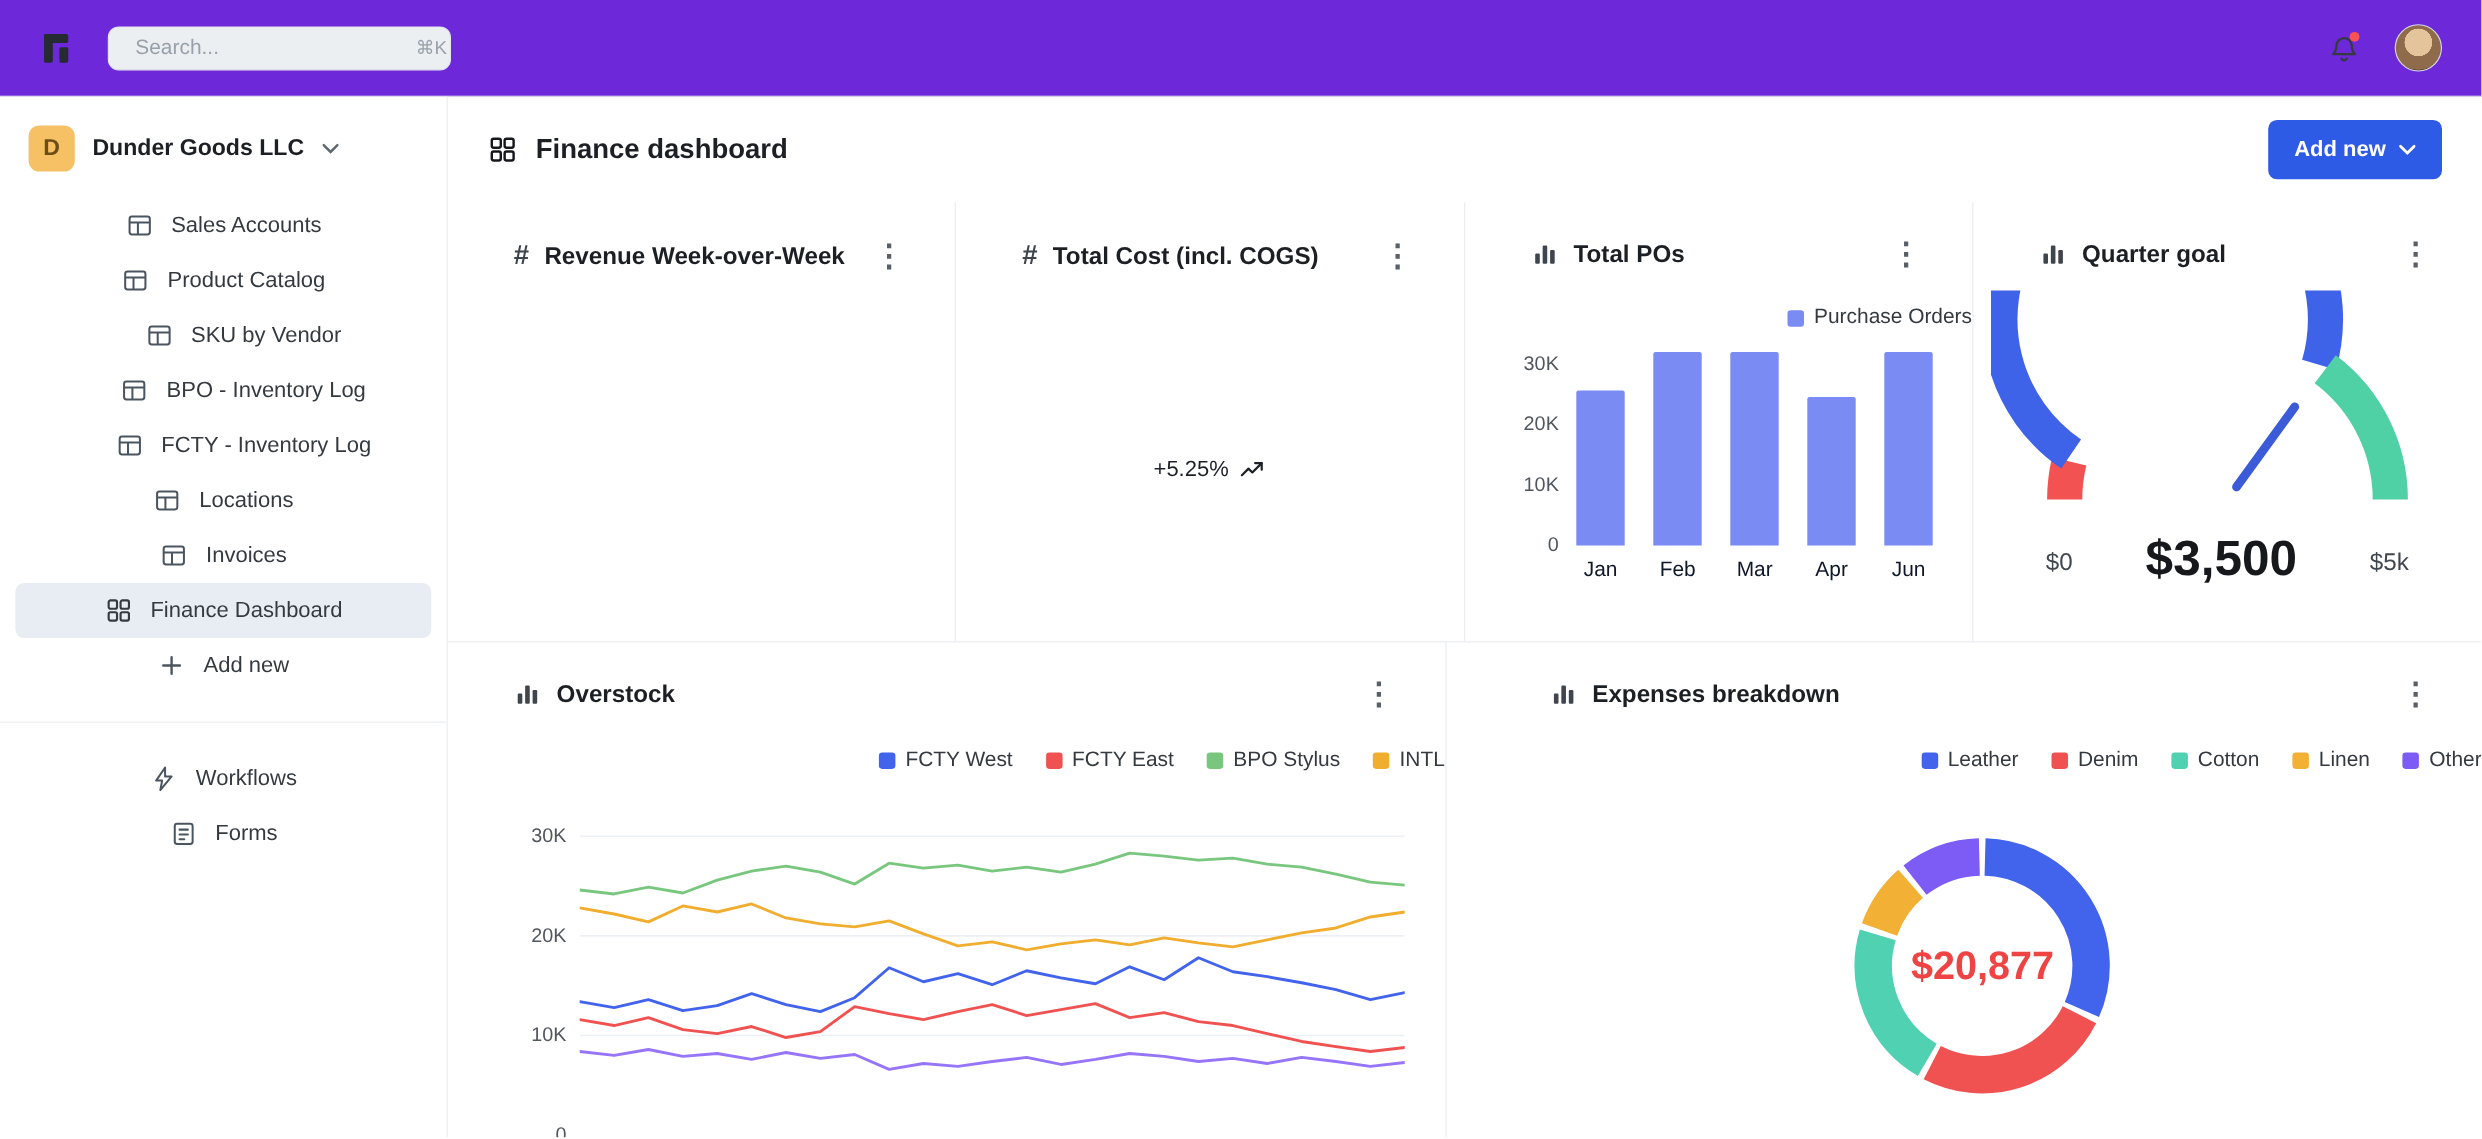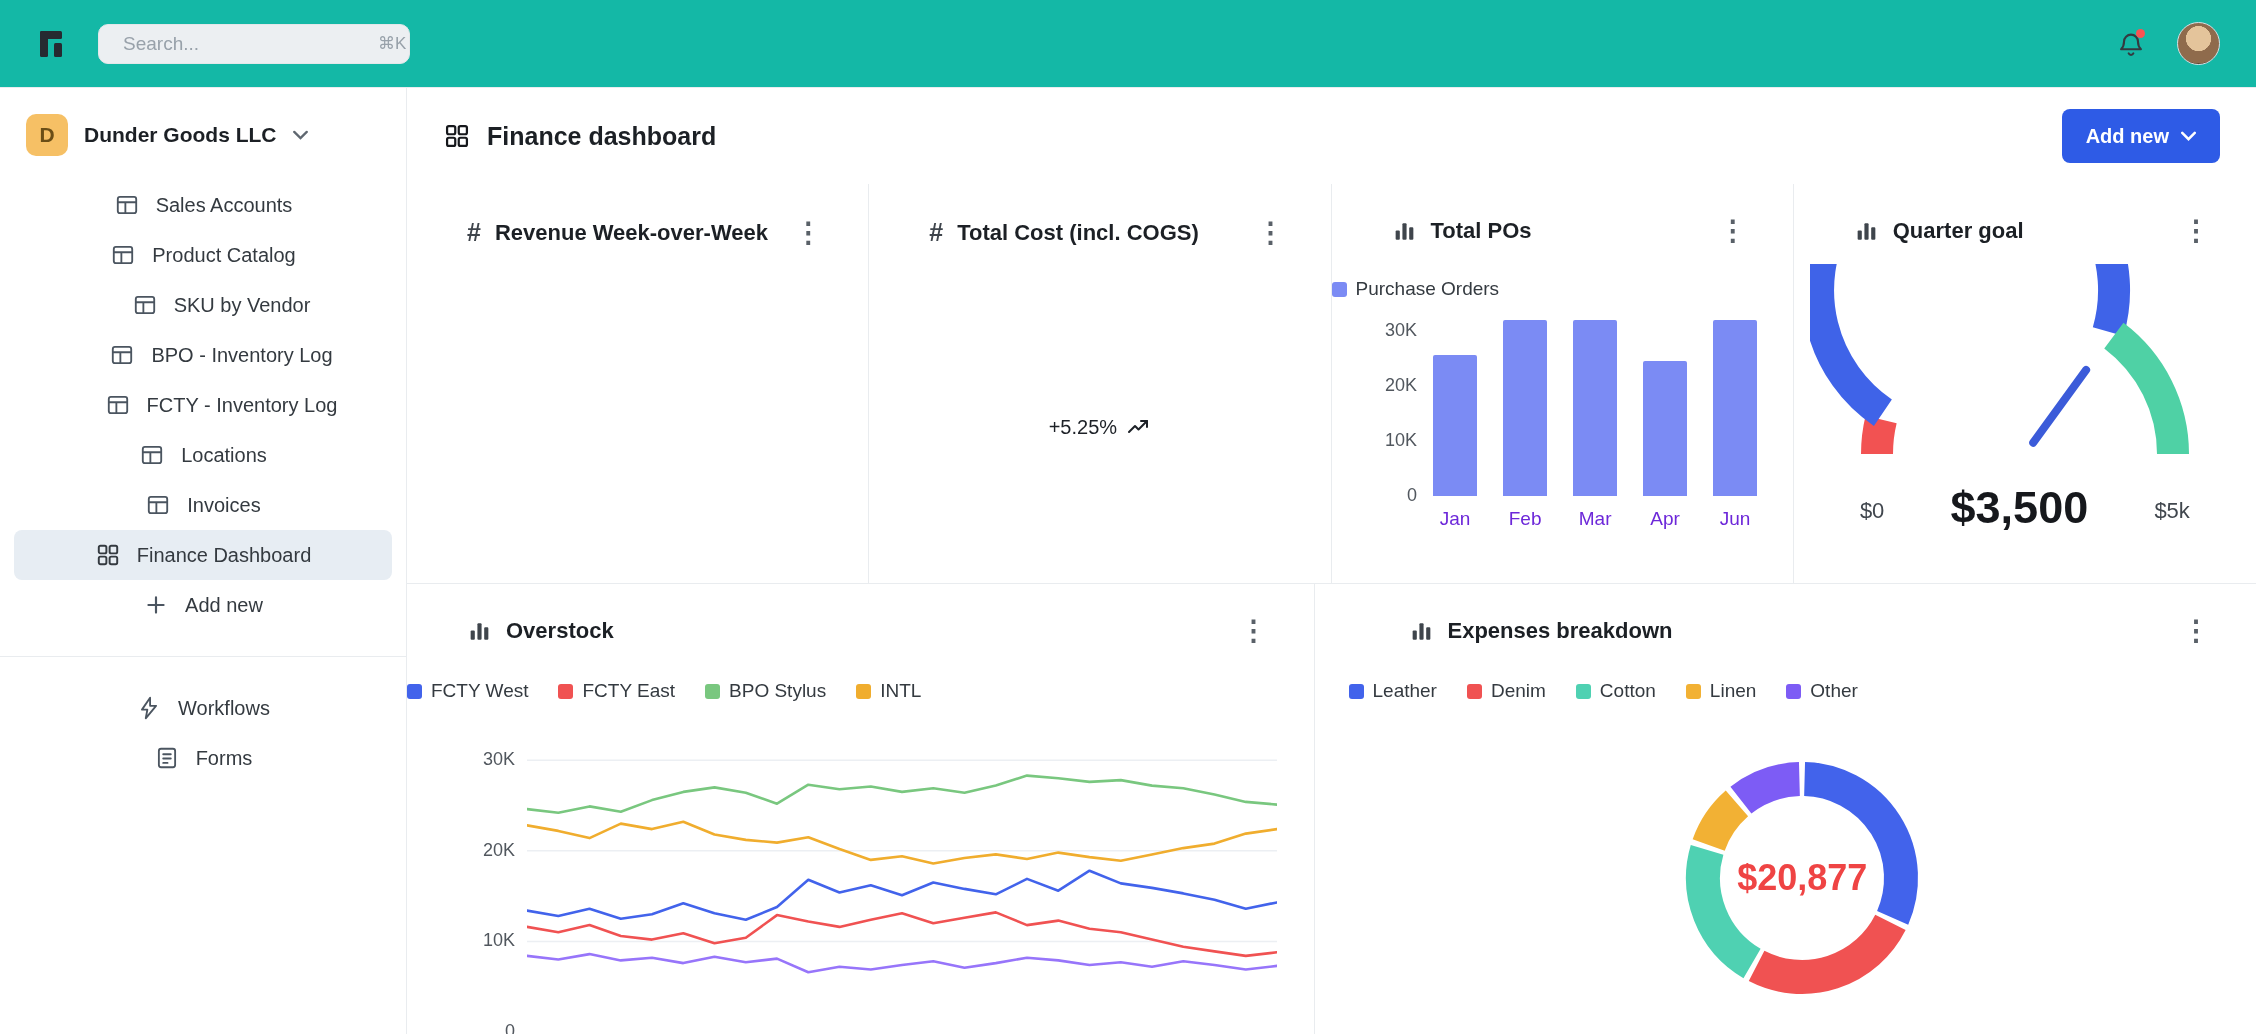--- a/index.html
+++ b/index.html
@@ -1,21 +1,21 @@
 <!DOCTYPE html>
 <html><head>
 <meta charset="utf-8">
 <style>
   * { box-sizing: border-box; margin: 0; padding: 0; }
   html,body { width:2256px; height:1035px; overflow:hidden; background:#fff;
     font-family:"Liberation Sans", sans-serif; color:#212529; }
 
   
   .topbar { height:88px; display:flex; align-items:center; gap:30px; padding:0 36px;
-    background:#14b8a6; border-bottom:1px solid #e9ecef; }
+    background:#6d28d9; border-bottom:1px solid #e9ecef; }
   .logo { display:flex; align-items:center; }
   .search { width:312px; height:40px; border-radius:10px; background:#eceff2;
     border:1px solid #e3e7ea; display:flex; align-items:center; gap:10px; padding:0 14px; }
   .search input { flex:1; border:none; outline:none; background:transparent;
     font-family:inherit; font-size:19px; color:#495057; }
   .search input::placeholder { color:#98a1aa; }
   .kbd { color:#98a1aa; font-size:17px; }
   .top-right { margin-left:auto; display:flex; align-items:center; gap:32px; }
   .bell { position:relative; display:flex; }
   .bell .dot { position:absolute; top:-1px; right:0px; width:9px; height:9px;
@@ -57,33 +57,33 @@
     font-size:22px; font-weight:700; color:#1c2025; }
   .kebab { margin-left:auto; font-size:28px; color:#596068; line-height:20px; cursor:pointer; }
   .hash { font-size:25px; font-weight:700; color:#3f454c; }
 
   
   .stat-body { flex:1; display:flex; flex-direction:column; align-items:center; justify-content:center; margin-top:-4px; }
   .stat-value { font-size:66px; font-weight:700; letter-spacing:-1.5px; color:#16181c; }
   .stat-delta { display:flex; align-items:center; gap:10px; margin-top:28px; font-size:20px; color:#1d2127; font-weight:500; }
 
   
-  .legend { display:flex; justify-content:flex-start; gap:30px; align-items:center; }
+  .legend { display:flex; justify-content:flex-end; gap:30px; align-items:center; }
   .chip { display:inline-flex; align-items:center; gap:9px; font-size:19px; color:#343a40; }
   .swatch { width:15px; height:15px; border-radius:3px; display:inline-block; }
 
   
   .po-legend { margin-top:34px; }
   .po-body { display:flex; justify-content:center; align-items:flex-end; margin-top:14px; }
   .po-yaxis { position:relative; width:50px; height:182px; margin-right:16px; margin-bottom:33px; }
   .po-yaxis span { position:absolute; right:0; font-size:18px; color:#51575e; }
   .po-plot { display:flex; align-items:flex-end; gap:26px; }
   .po-col { display:flex; flex-direction:column; align-items:center; }
   .po-bar { width:44px; border-radius:2px 2px 0 0; }
-  .po-xlabel { margin-top:12px; font-size:19px; color:#6d28d9; height:21px; }
+  .po-xlabel { margin-top:12px; font-size:19px; color:#0f172a; height:21px; }
 
   
   .gauge-wrap { display:flex; flex-direction:column; align-items:center; margin-top:20px; }
   .gauge-labels { width:430px; display:flex; justify-content:space-between; align-items:flex-end; padding:0 50px; margin-top:2px; }
   .gauge-minmax { font-size:22px; color:#41474e; }
   .gauge-value { font-size:45px; font-weight:700; color:#16181c; position:relative; top:10px; }
 
   
   .line-legend { margin-top:36px; }
   .line-wrap { display:flex; margin-top:40px; padding-left:56px; }

